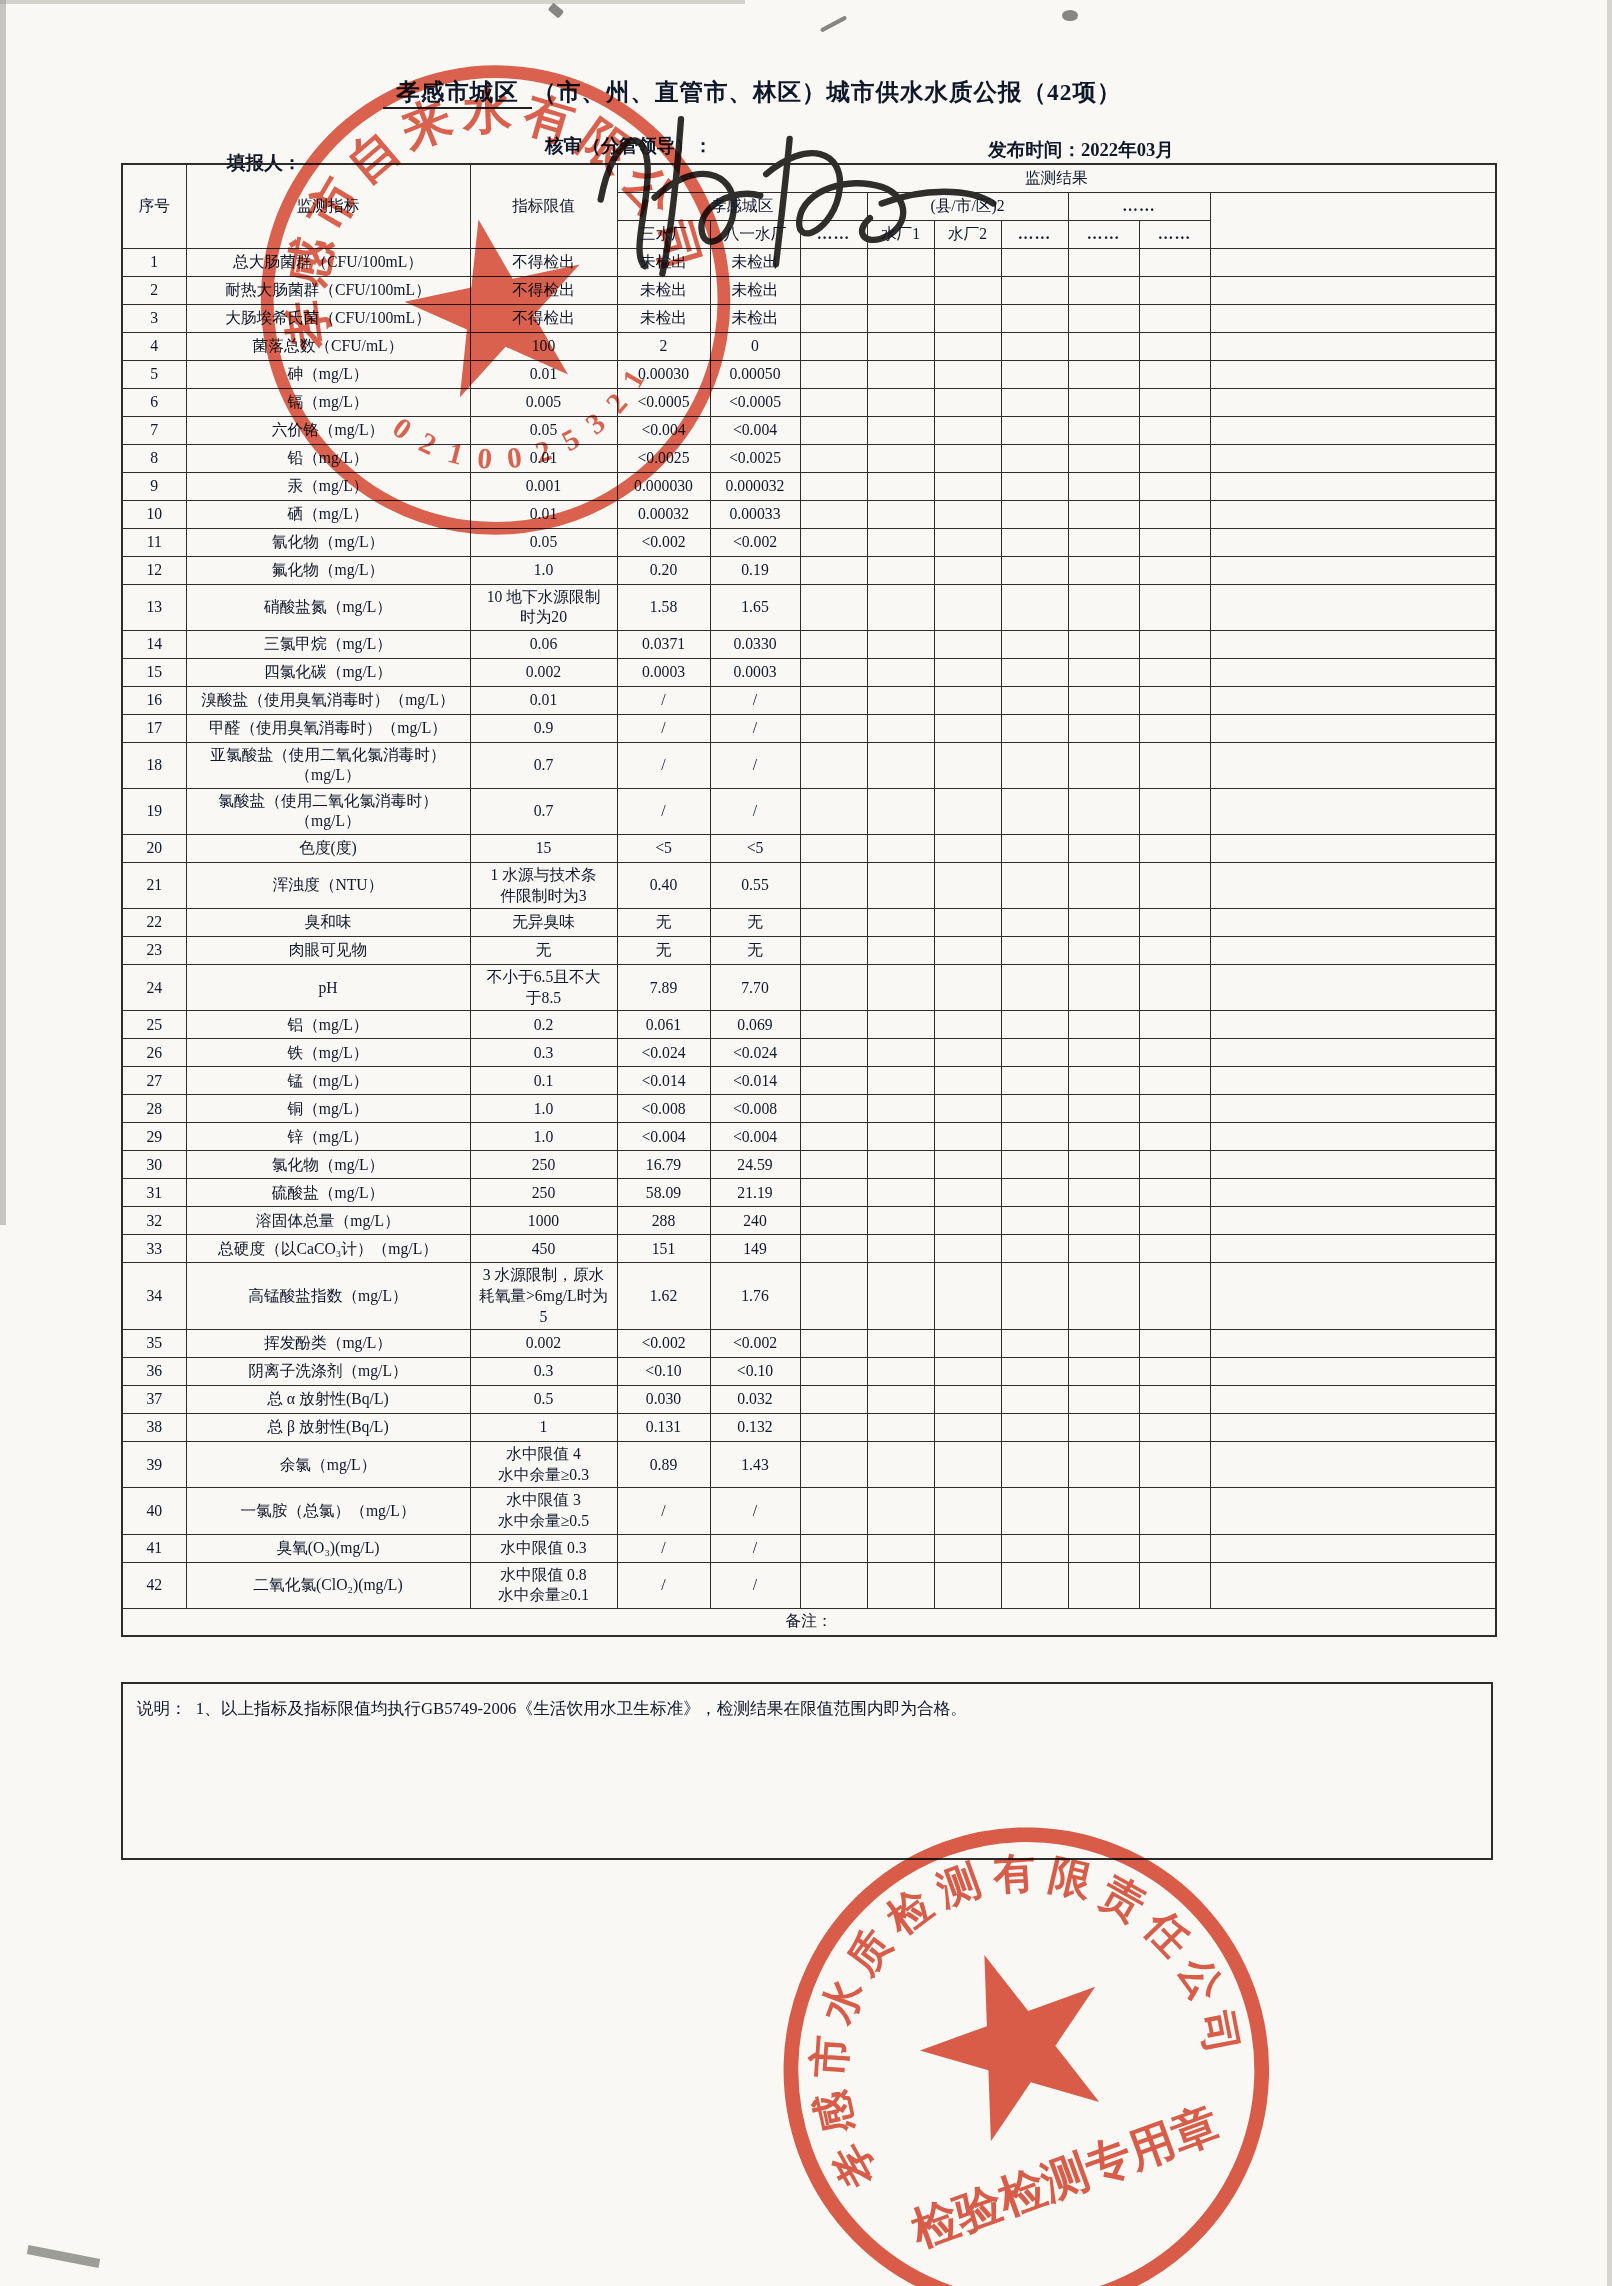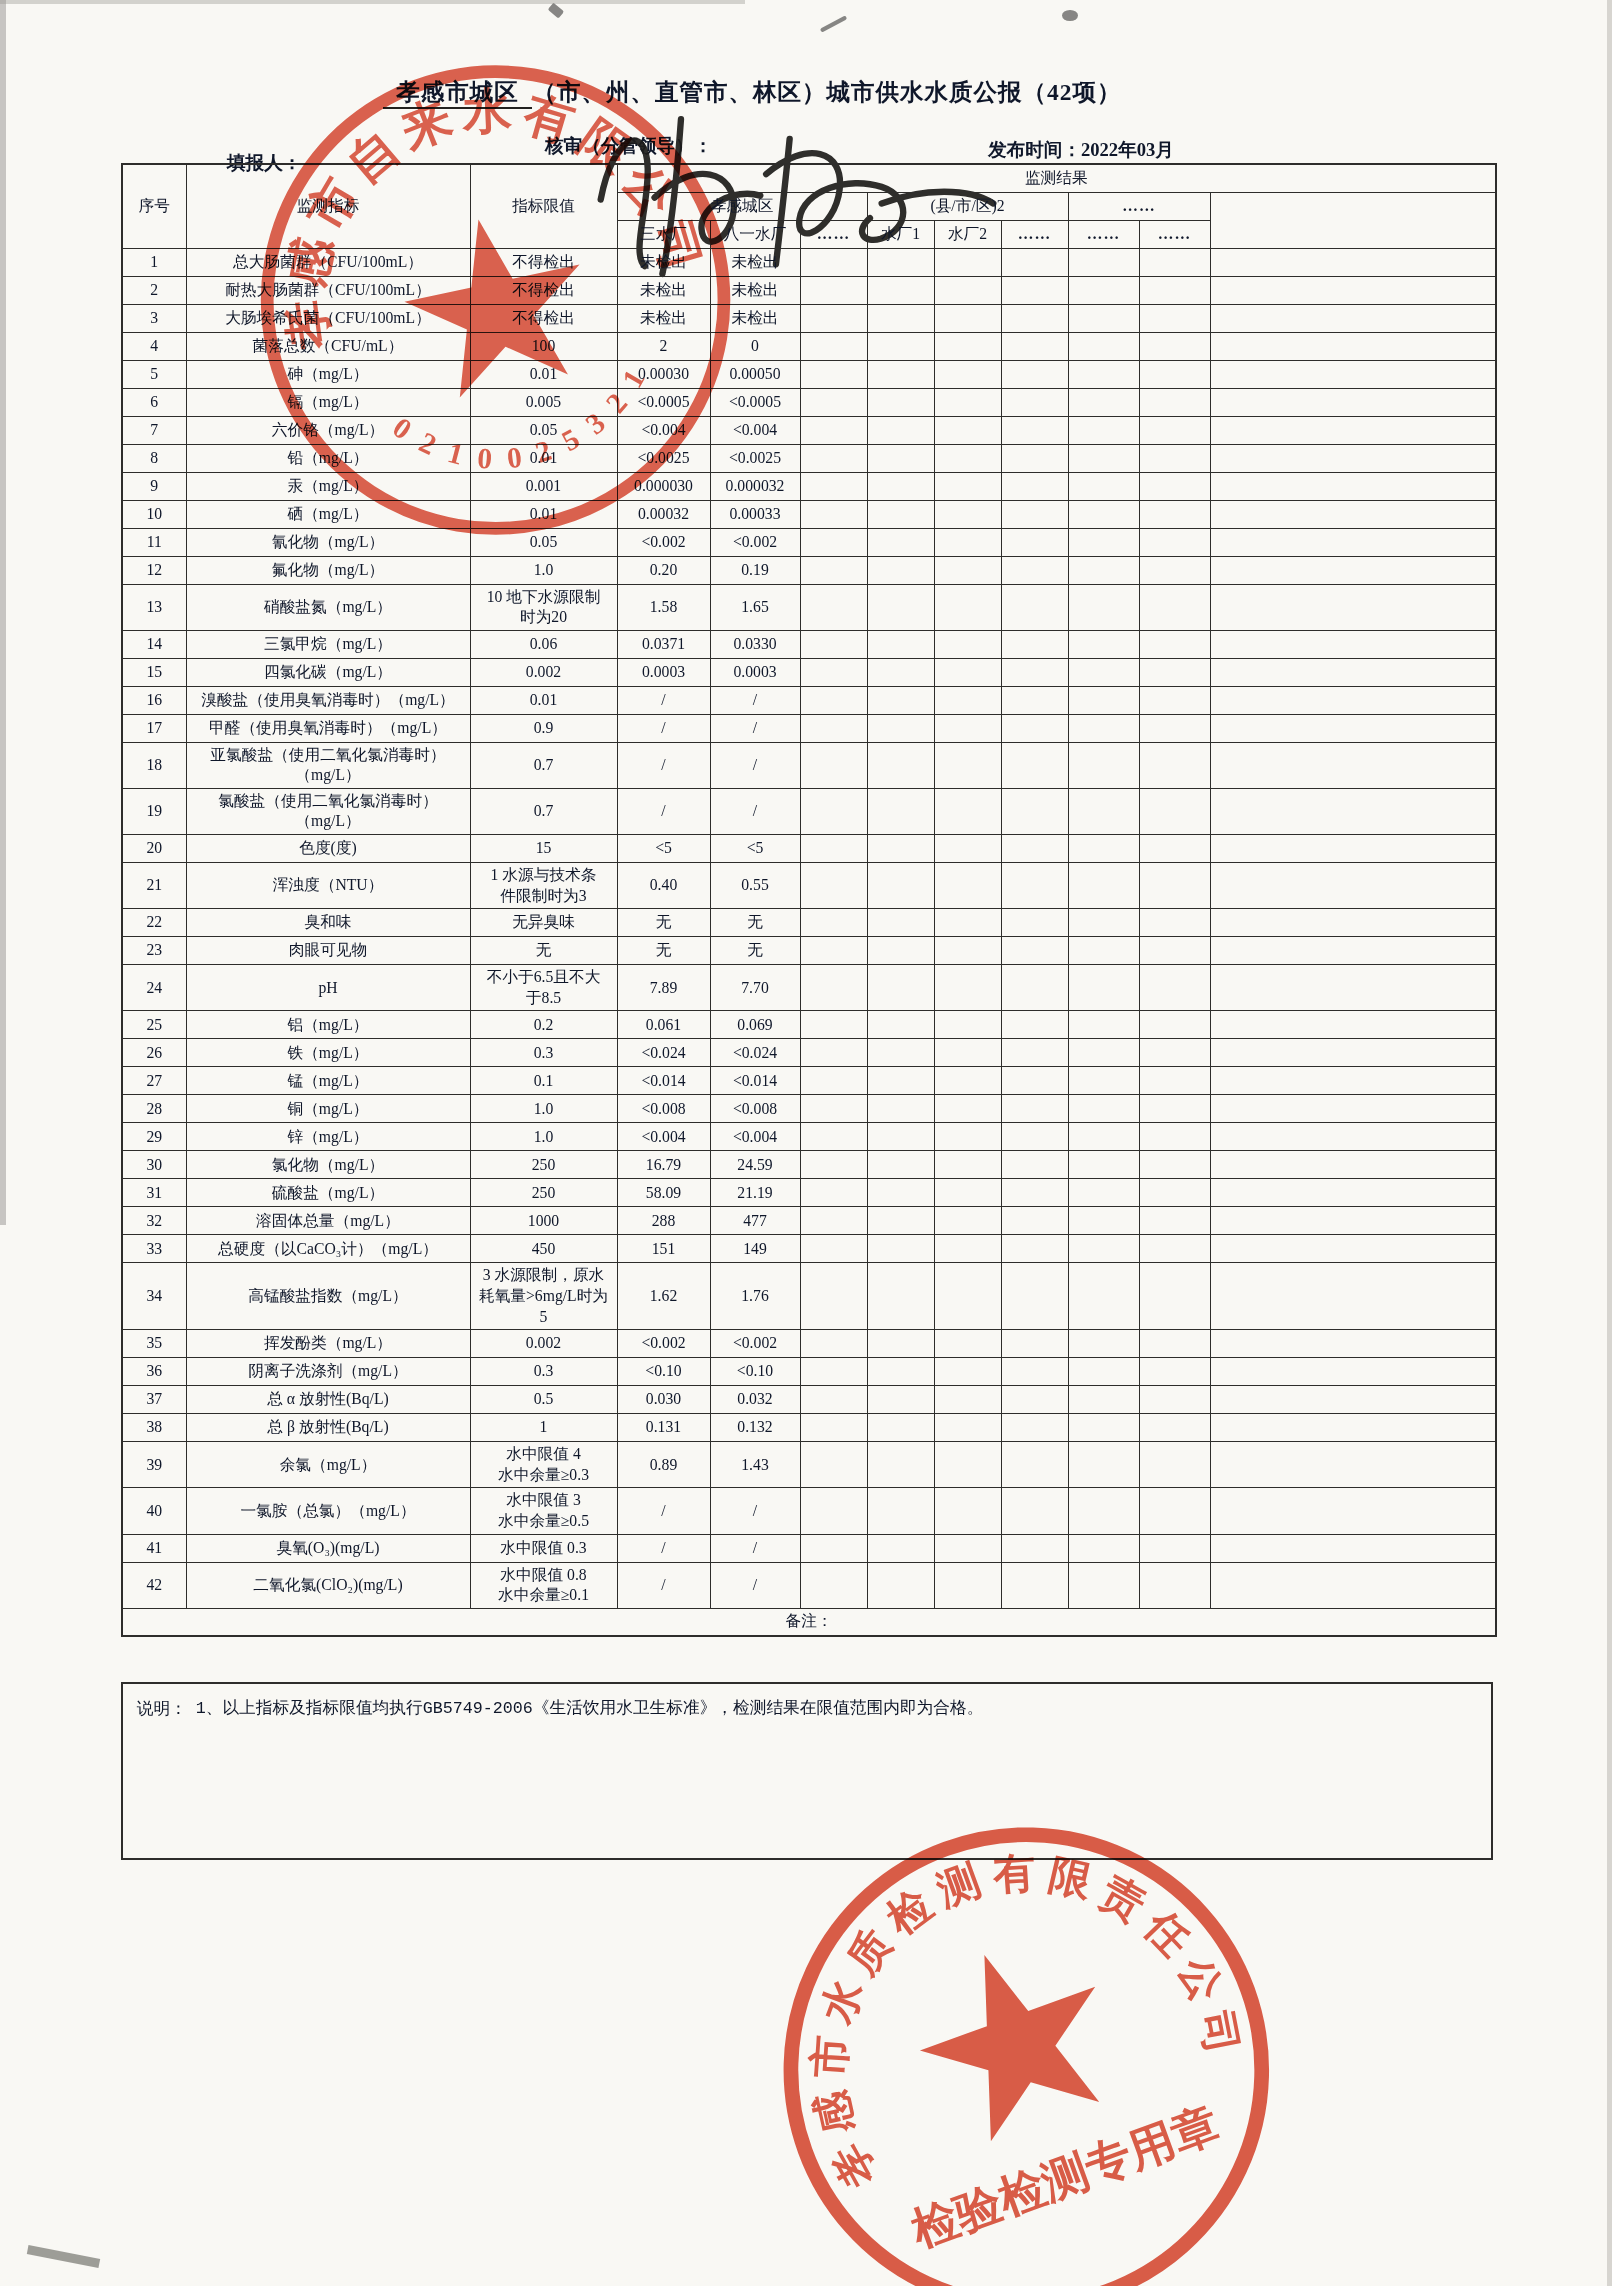--- a/index.html
+++ b/index.html
@@ -35,21 +35,21 @@
   td.limit{white-space:pre-line;}
   td.val{white-space:pre-line;}
   td.dots{font-weight:700;letter-spacing:1px;}
   tr.remark{height:57px;}
   td.remark-cell{text-align:left;vertical-align:top;padding:5.9px 7.8px;font-size:16.7px;}
 
   .notes{position:absolute;left:121px;top:1682px;width:1372px;box-sizing:border-box;
          border:2.5px solid #2e2d2b;min-height:178px;padding:11.8px 13.7px 9.8px 13.7px;
          font-size:16.7px;line-height:26.5px;display:flex;}
   .notes .lbl{flex:0 0 59px;white-space:nowrap;}
-  .notes .body{flex:1;font-family:Liberation Mono, monospace;}
+  .notes .body{flex:1;}
   .notes p{margin:0;}
   .notes p.outdent{margin-left:-59px;text-indent:59px;}
 
   
   .stamp{position:absolute;mix-blend-mode:multiply;}
   .stamp-top{left:251px;top:55px;transform:rotate(-12deg);opacity:.82;}
   .stamp-bottom{left:772px;top:1815px;transform:rotate(-20deg);opacity:.85;}
   .stamp svg text{fill:#d8422a;font-family:"Liberation Serif",serif;font-weight:700;}
   .stamp svg circle{stroke:#d8422a;fill:none;}
   .stamp svg polygon{fill:#d8422a;}
@@ -562,21 +562,21 @@
           <td></td>
           <td></td>
           <td></td>
           <td></td>
         </tr>
         <tr>
           <td>32</td>
           <td class="ind">溶固体总量（mg/L）</td>
           <td class="limit">1000</td>
           <td class="val">288</td>
-          <td class="val">477</td>
+          <td class="val">240</td>
           <td></td>
           <td></td>
           <td></td>
           <td></td>
           <td></td>
           <td></td>
           <td></td>
         </tr>
         <tr>
           <td>33</td>

